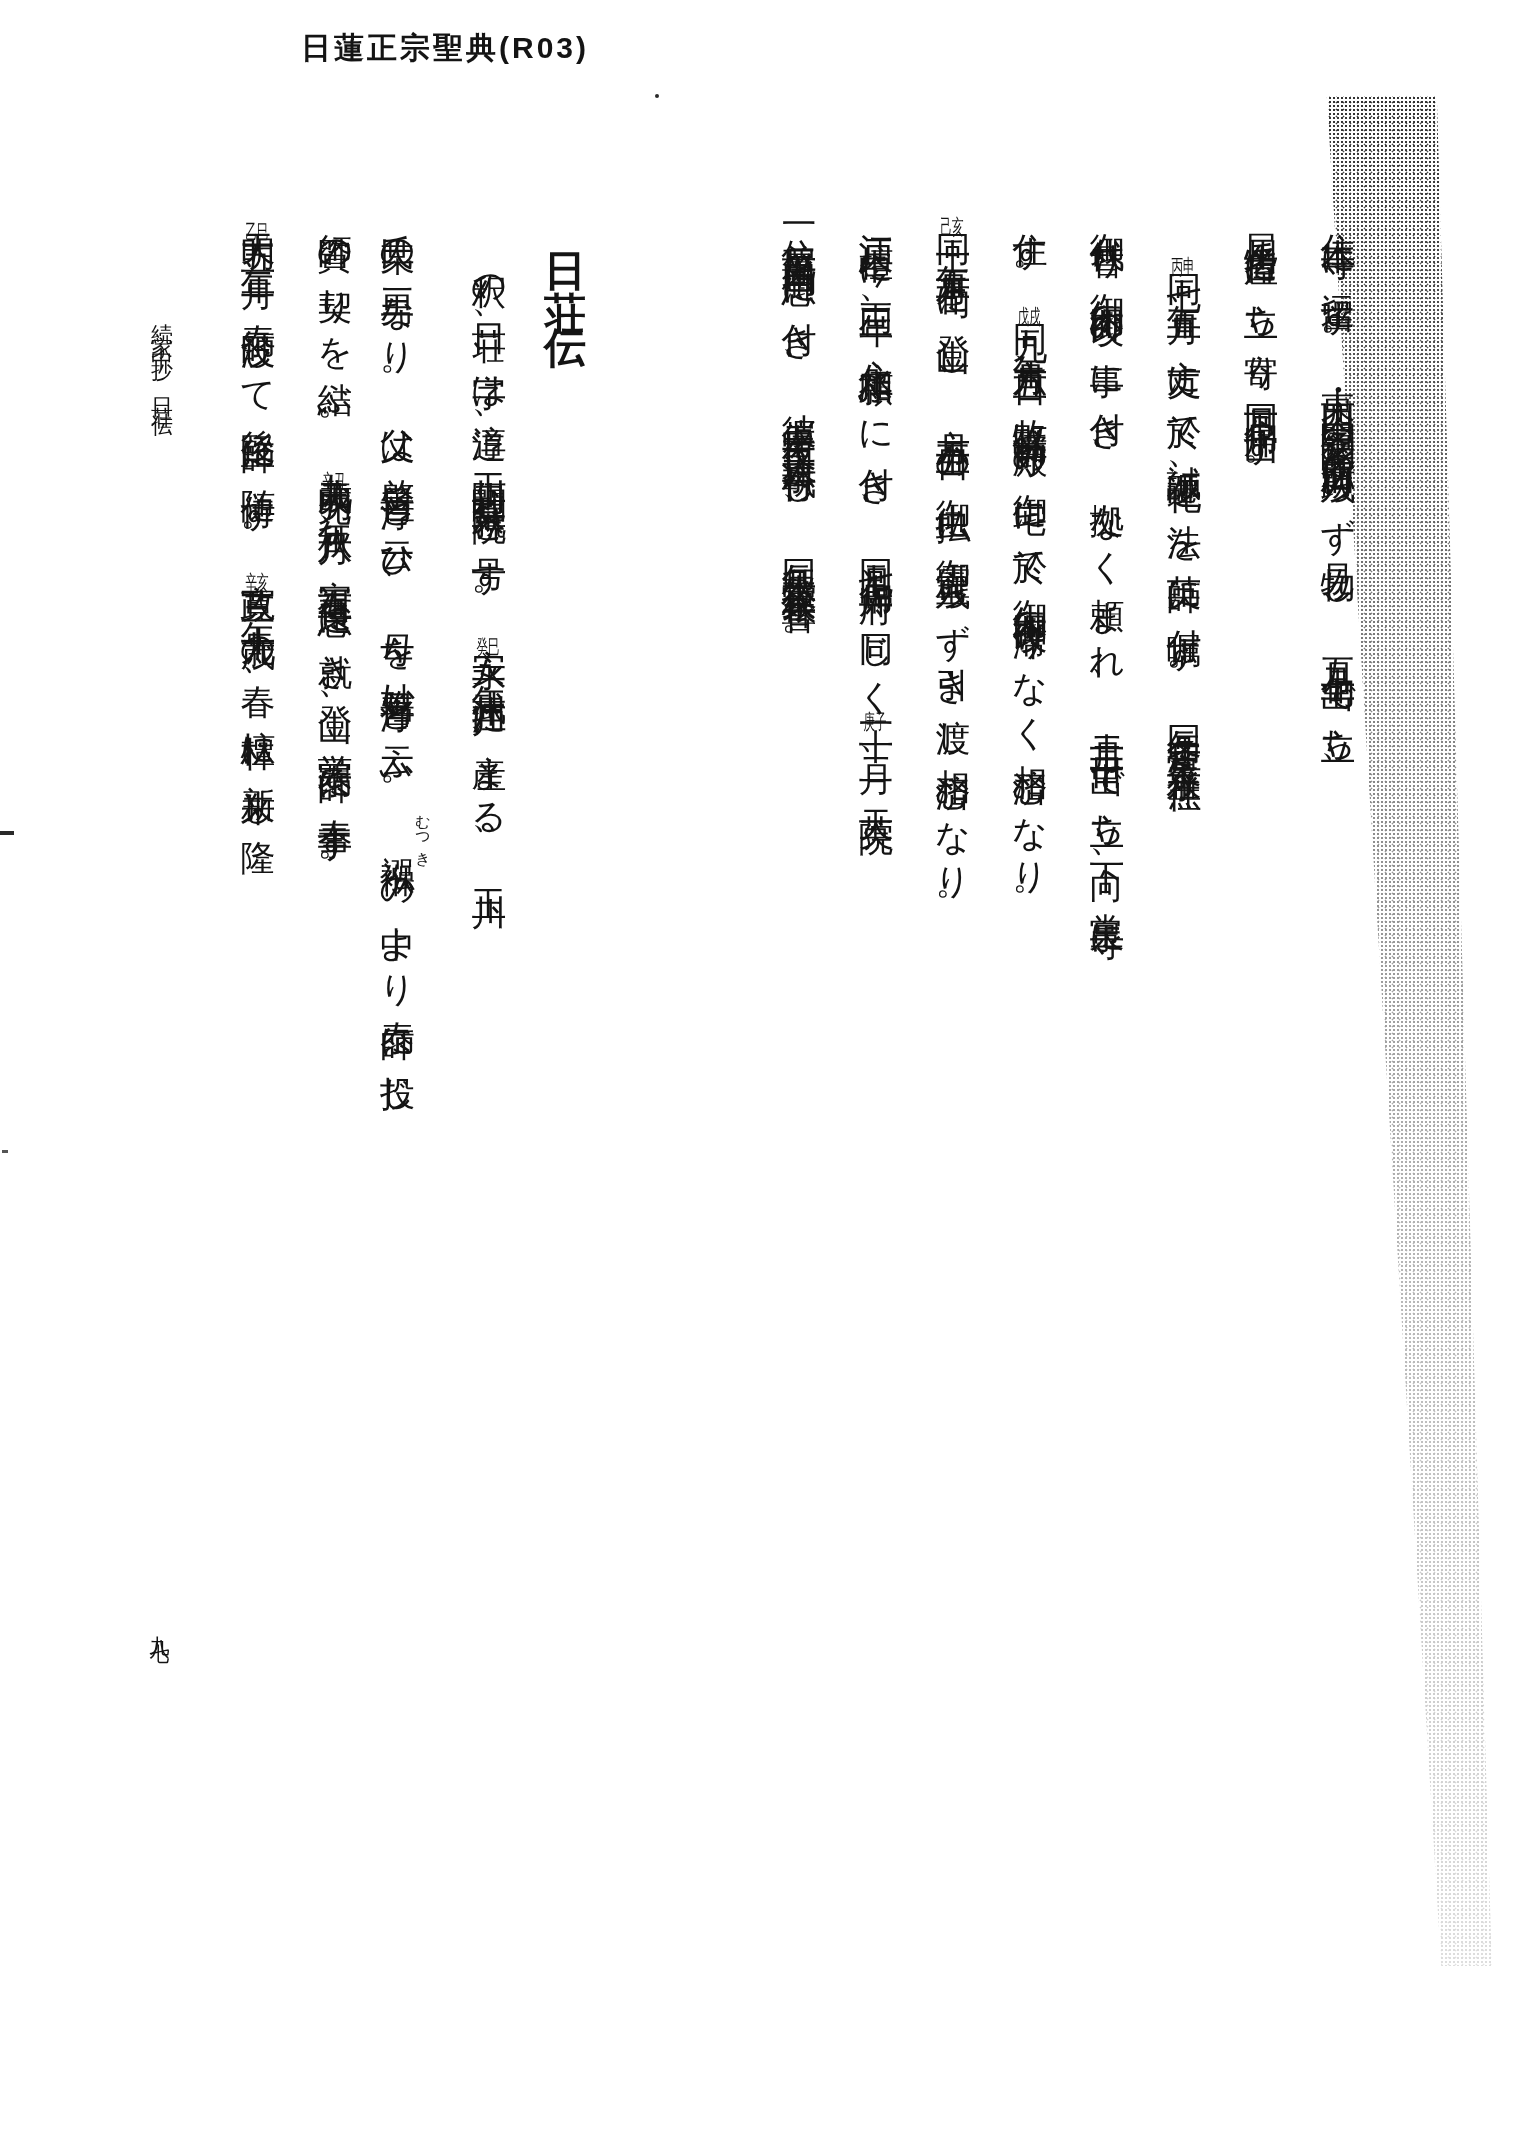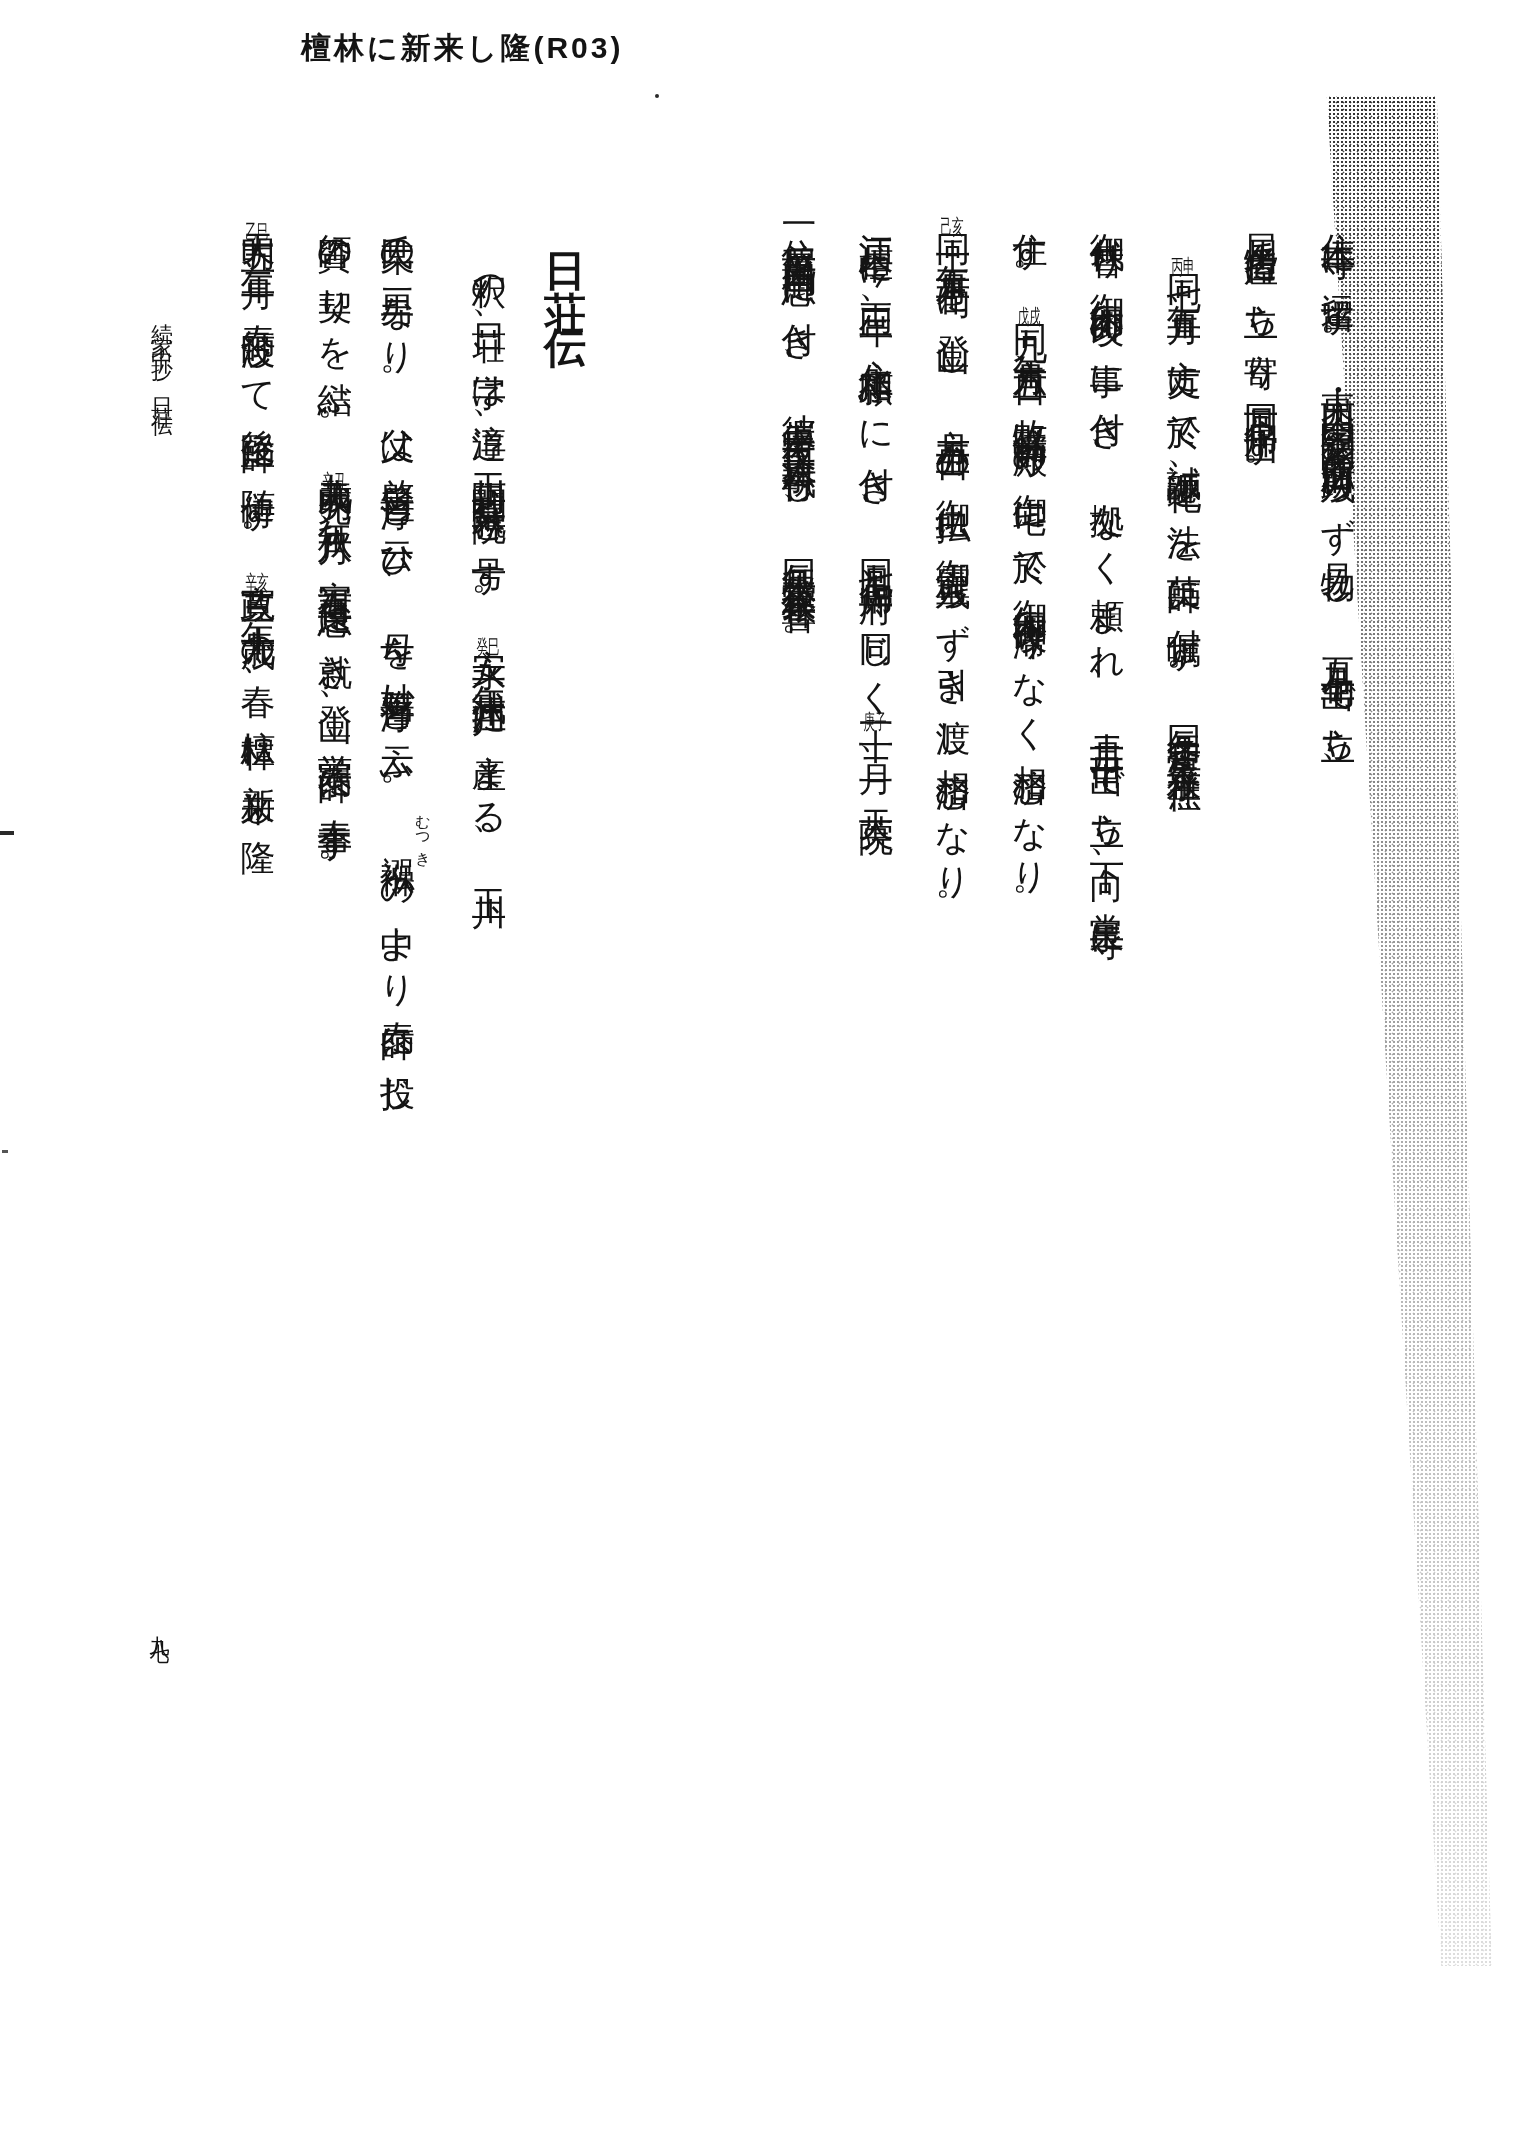--- a/index.html
+++ b/index.html
@@ -55,21 +55,21 @@
   .speck { position:absolute; background:#2a2a2a; }
   .speck-dot   { left:655px; top:94px;  width:4px;  height:4px; border-radius:50%; }
   .speck-dash  { left:0;     top:831px; width:14px; height:4px; }
   .speck-small { left:2px;   top:1150px;width:6px;  height:3px; background:#555; }
 </style>
 </head>
 <body>
 
 <div class="page">
 
-  <div class="header">檀林に新来し隆(R03)</div>
+  <div class="header">日蓮正宗聖典(R03)</div>
 
   <div class="noise-band"></div>
   <div class="speck speck-dot"></div>
   <div class="speck speck-dash"></div>
   <div class="speck speck-small"></div>
 
   <div class="vblock cols right-cols" id="right-cols">
       <div class="col">住本寺に逗留す。東山・西山・金閣・銀閣等名所旧跡残らず見物し、五月上旬出で立ち、</div>
       <div class="col">尾州名古屋に立ち寄り同月下旬帰山す。</div>
       <div class="col indent">同七<span class="kanshi">丙申</span>年五月、方丈に於て誠師遷化、法を英師に付嘱す。同年冬江戸常泉寺永々無住、</div>

